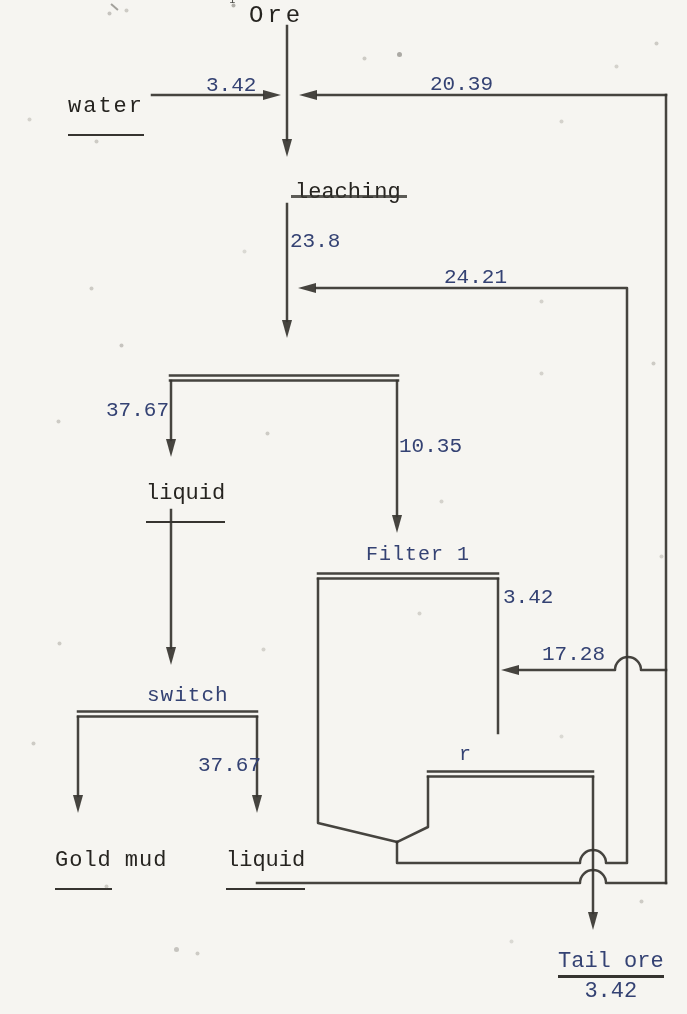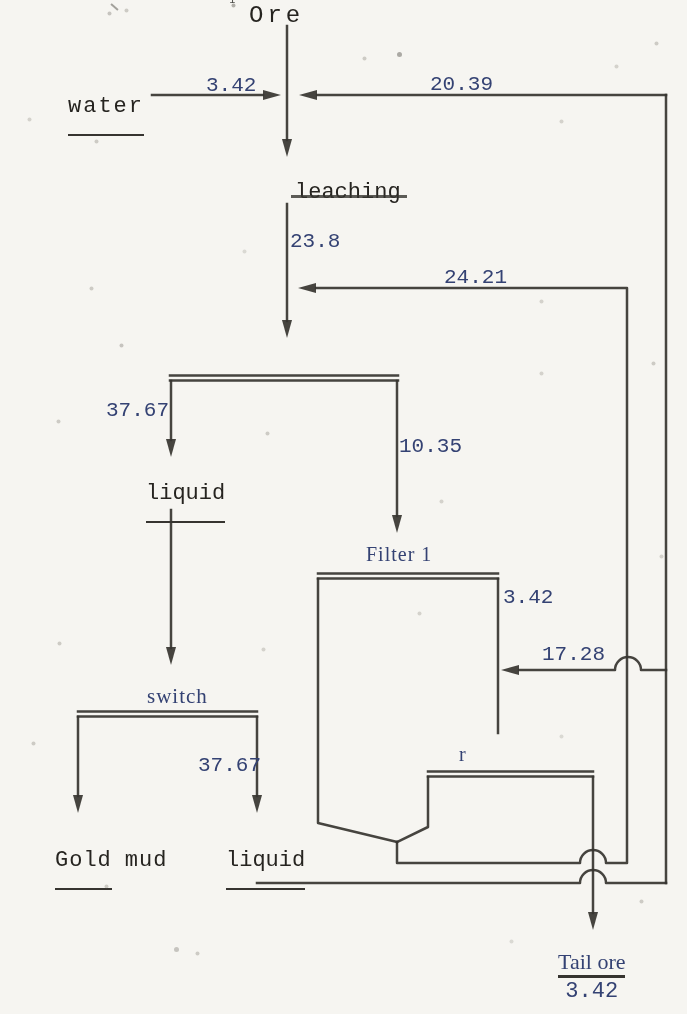--- a/index.html
+++ b/index.html
@@ -6,21 +6,21 @@
     --paper:#f6f5f1; --ink:#363430; --label:#262420; --number:#344273;
   }
   html,body{margin:0;padding:0;background:#fff;}
   .page{position:relative;width:687px;height:1014px;background:var(--paper);overflow:hidden;
         font-family:"Liberation Mono","DejaVu Sans Mono",monospace;}
   svg.lines{position:absolute;left:0;top:0;}
   .s{stroke:var(--ink);stroke-width:2.5;fill:none;stroke-linecap:square;stroke-linejoin:round;opacity:.92;}
   .arw{fill:var(--ink);stroke:none;opacity:.92;}
   .lb{position:absolute;font-size:21px;color:var(--label);white-space:nowrap;line-height:1.05;}
   .num{color:var(--number);}
-  .blue{color:var(--number);font-family:Liberation Serif, serif;}
+  .blue{color:var(--number);}
   .u{border-bottom:2.5px solid var(--ink);padding-bottom:15px;}
   .u2{border-bottom:3px solid var(--ink);padding-bottom:2px;}
   .strike-wrap{position:relative;display:inline-block;}
   .strike-line{position:absolute;left:-4px;right:-6px;top:62%;height:2.5px;background:var(--ink);opacity:.8;}
   .tail{display:flex;flex-direction:column;align-items:center;}
   .noise{position:absolute;left:0;top:0;width:3px;height:3px;border-radius:50%;background:transparent;pointer-events:none;
     box-shadow:
       108px 12px 0 0.5px rgba(110,106,96,.35), 125px 9px 0 0.5px rgba(110,106,96,.3),
       232px 4px 0 0.5px rgba(90,88,80,.45),   398px 53px 0 1px rgba(80,78,70,.45),
       363px 57px 0 0.5px rgba(110,106,96,.3), 560px 120px 0 0.5px rgba(110,106,96,.25),

